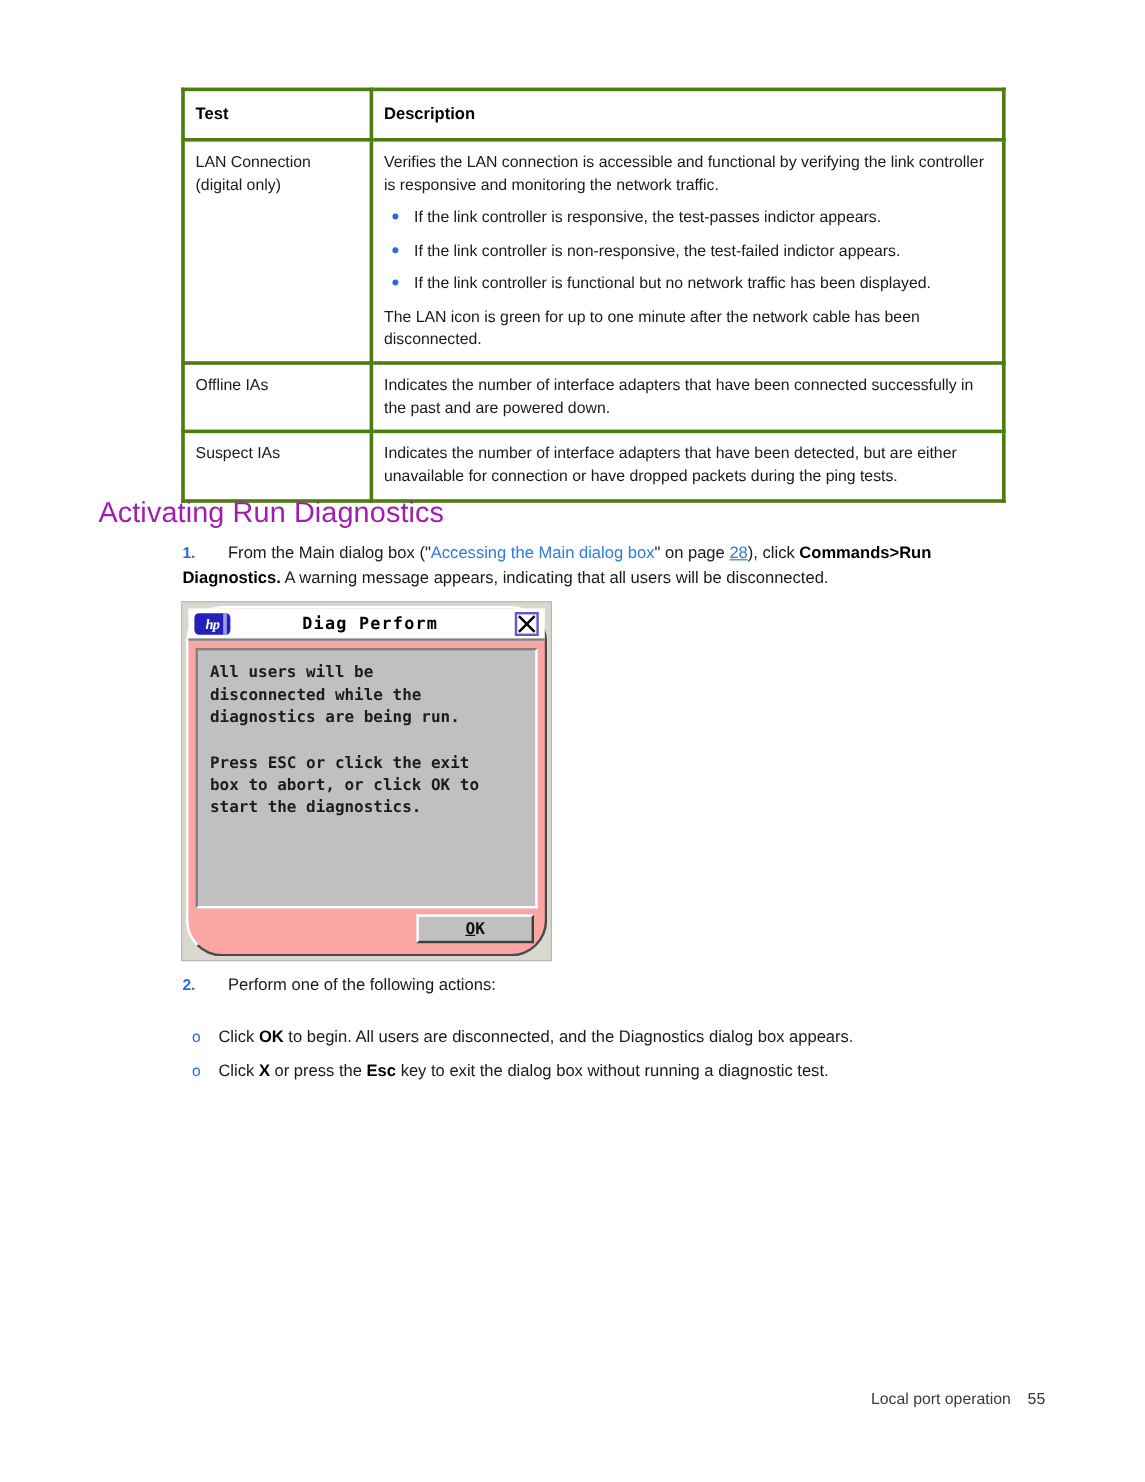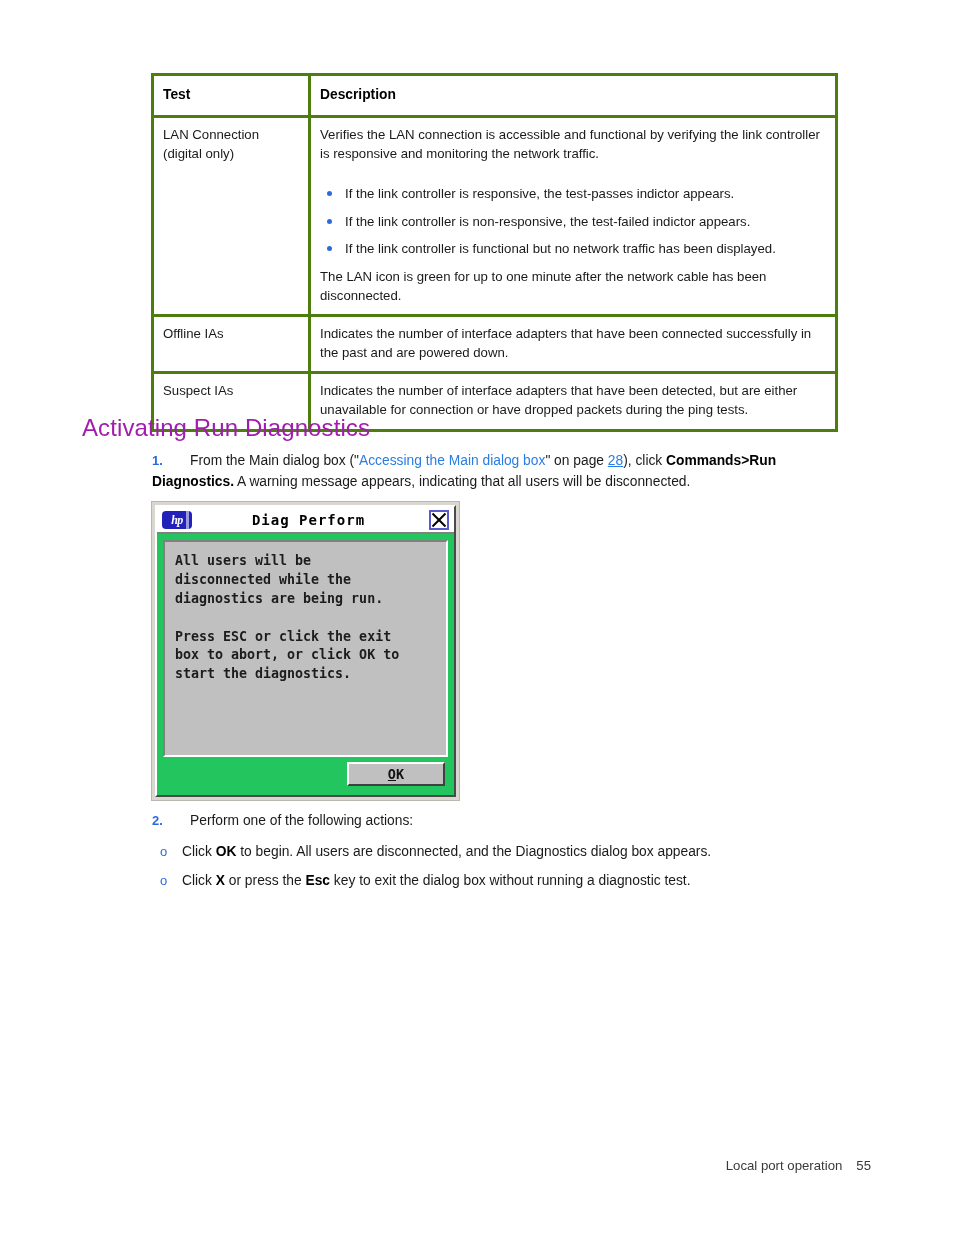--- a/index.html
+++ b/index.html
@@ -50,21 +50,21 @@
     padding-bottom: 10px;
     color: #000;
   }
   col.c1 { width: 157px; }
   col.c2 { width: 527px; }
 
   .cell-line { display: block; }
 
   ul.blue-bullets {
     list-style: none;
-    margin: 22px 0 8px 0;
+    margin: 9px 0 8px 0;
     padding: 0;
   }
   ul.blue-bullets li {
     position: relative;
     padding-left: 25px;
     margin-bottom: 9px;
     font-size: 13.2px;
     line-height: 1.4;
   }
   ul.blue-bullets li:last-child { margin-bottom: 8px; }
@@ -119,21 +119,21 @@
 
   a.xref {
     color: #2a7de1;
     text-decoration: none;
   }
   .pagenum-link { color: #2a7de1; }
   strong.b { font-weight: bold; color: #000; }
 
   ul.o-bullets {
     list-style: none;
-    margin: 10px 0 0 0;
+    margin: 22px 0 0 0;
     padding: 0;
   }
   ul.o-bullets li {
     position: relative;
     padding-left: 30px;
     margin-bottom: 8px;
     font-size: 13.8px;
     line-height: 1.5;
   }
   ul.o-bullets li::before {
@@ -153,29 +153,30 @@
     width: 309px;
     height: 300px;
     background: #d9d7d0;
     border: 1px solid #b9b7b0;
     box-sizing: border-box;
     padding: 3px;
   }
   .dlg {
     width: 100%;
     height: 100%;
-    background: #22c55e;
+    background: #fca5a5;
     border-top: 2px solid #ffffff;
     border-left: 2px solid #ffffff;
     border-right: 2px solid #4a4a4a;
     border-bottom: 2px solid #4a4a4a;
     box-sizing: border-box;
     position: relative;
     display: flex;
     flex-direction: column;
+    border-radius: 30px;
   }
   .dlg-title {
     height: 27px;
     background: #ffffff;
     border-bottom: 2px solid #808080;
     display: flex;
     align-items: center;
     flex: 0 0 auto;
     position: relative;
     padding: 0 3px;

